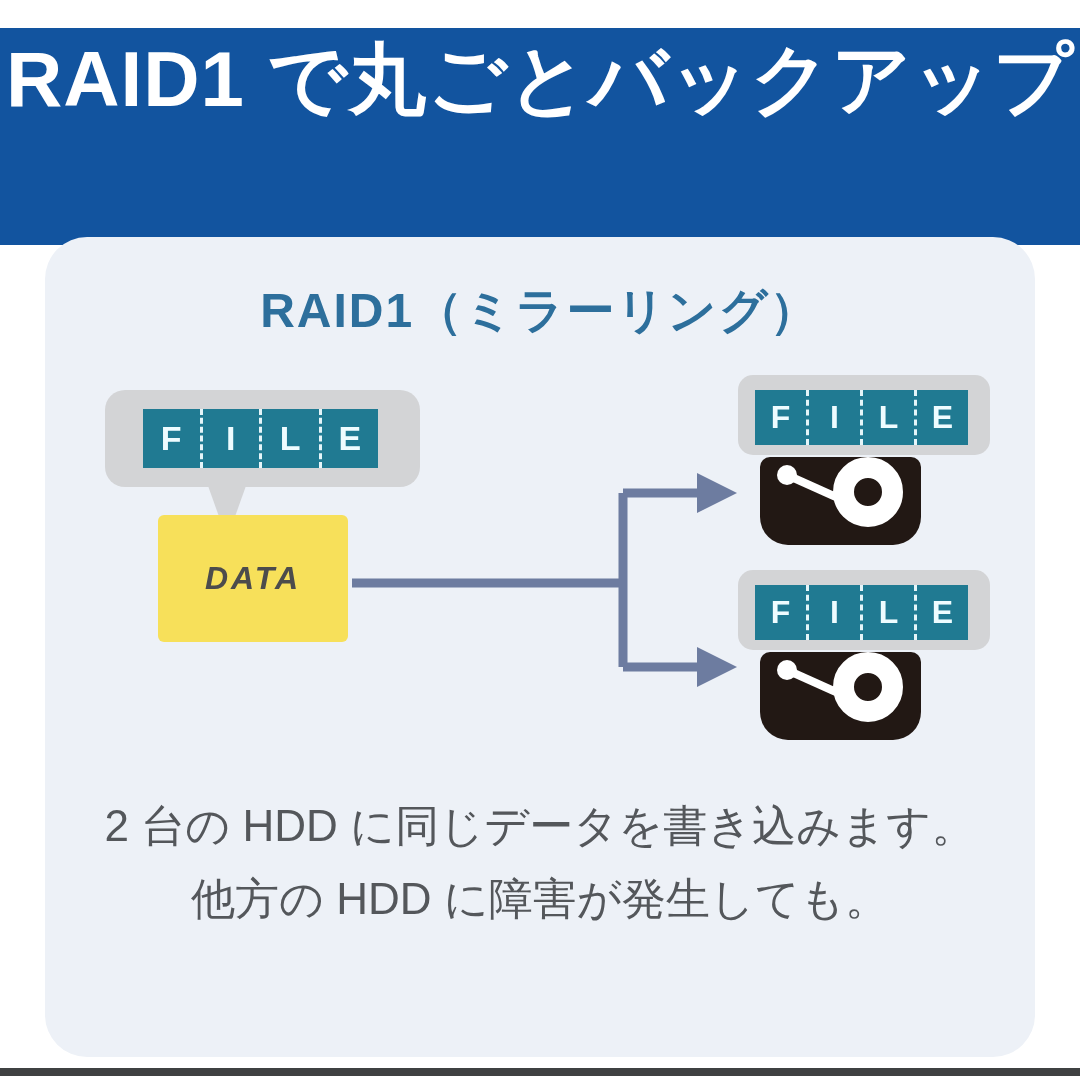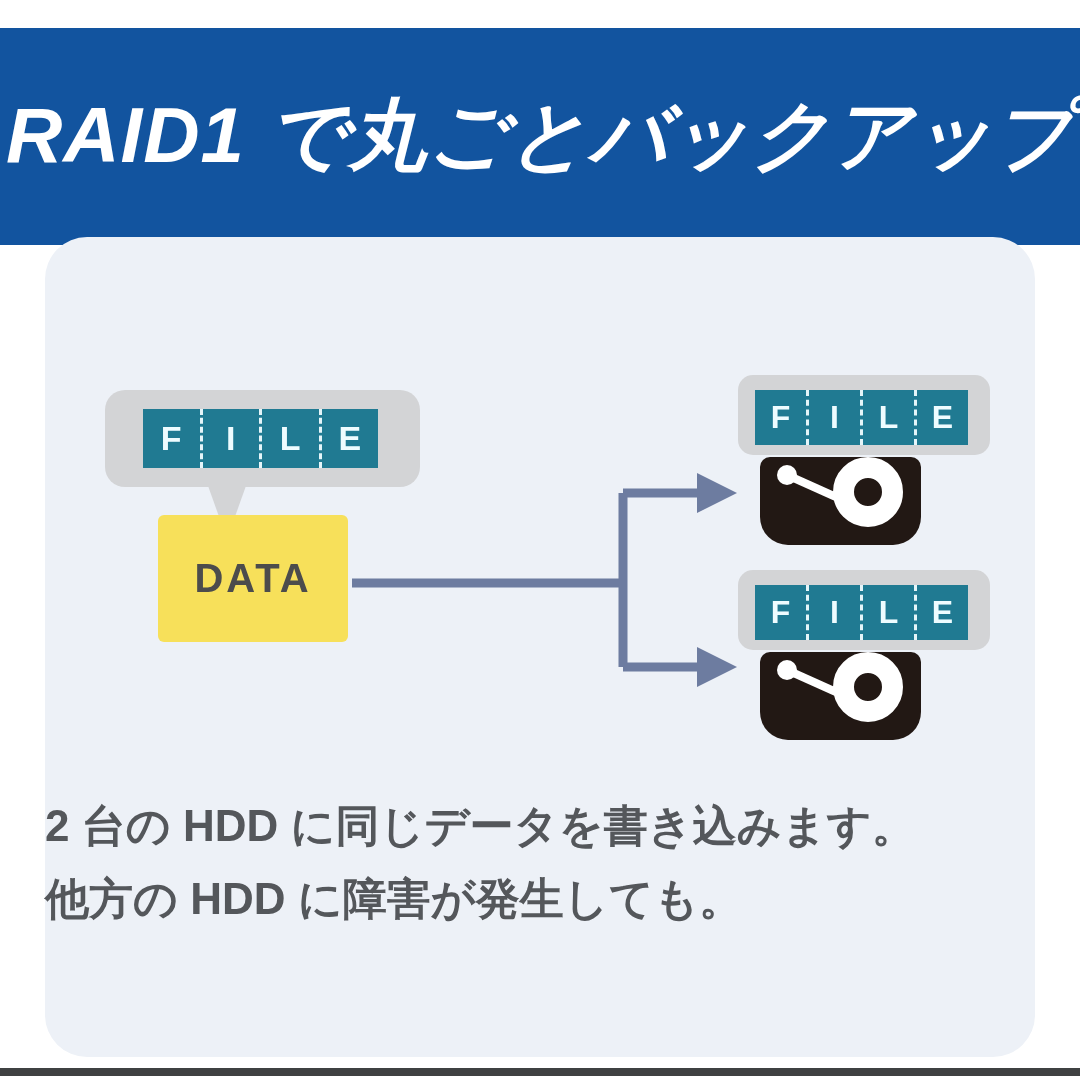--- a/index.html
+++ b/index.html
@@ -9,21 +9,21 @@
     --connector:#6d7ca0; --hdd-body:#221814; --caption-text:#54575b;
     --bottom-bar:#3f4142;
   }
   *{margin:0;padding:0;box-sizing:border-box;}
   html,body{background:#ffffff;}
   body{font-family:"Liberation Sans","DejaVu Sans",sans-serif;}
   .page{position:relative;width:1080px;height:1076px;background:#ffffff;overflow:hidden;}
 
   
   .banner{position:absolute;left:0;top:28px;width:1080px;height:217px;
-    background:var(--banner-bg);display:flex;align-items:center;justify-content:center;font-style:italic;}
+    background:var(--banner-bg);display:flex;align-items:flex-start;justify-content:center;}
   .banner-title{color:var(--banner-text);font-size:78px;font-weight:700;letter-spacing:1px;white-space:nowrap;}
 
   
   .card{position:absolute;left:45px;top:237px;width:990px;height:820px;
     background:var(--card-bg);border-radius:42px;}
   .subtitle{position:absolute;left:0;top:42px;width:100%;text-align:center;
     color:var(--subtitle-text);font-size:48px;font-weight:700;letter-spacing:2px;}
 
   
   .bubble{position:absolute;background:var(--bubble-gray);}
@@ -33,52 +33,53 @@
   .file-cell{flex:1;display:flex;align-items:center;justify-content:center;
     color:var(--file-letter);font-size:34px;font-weight:700;}
   .file-cell:not(:last-child){border-right:3px dashed rgba(240,252,255,.95);}
   .bubble-tail{position:absolute;left:162px;top:246px;width:0;height:0;
     border-left:20px solid transparent;border-right:20px solid transparent;
     border-top:56px solid var(--bubble-gray);}
 
   
   .data-box{position:absolute;left:113px;top:278px;width:190px;height:127px;
     background:var(--data-yellow);border-radius:6px;display:flex;align-items:center;justify-content:center;}
-  .data-label{color:var(--data-text);font-size:40px;font-weight:700;letter-spacing:3px;}
+  .data-label{color:var(--data-text);font-size:32px;font-weight:700;letter-spacing:3px;font-style:italic;}
 
   
   .connector{position:absolute;left:0;top:0;width:990px;height:820px;pointer-events:none;}
 
   
   .hdd-unit{position:absolute;left:693px;width:260px;height:240px;}
   .hdd-unit-1{top:138px;}
   .hdd-unit-2{top:333px;}
   .hdd-bubble{left:0;top:0;width:252px;height:80px;border-radius:15px;}
   .hdd-strip{left:17px;top:15px;width:213px;height:55px;}
   .hdd-strip .file-cell{font-size:32px;}
   .hdd-body{position:absolute;left:22px;top:82px;width:161px;height:88px;}
 
   
-  .caption{position:absolute;left:0;top:552px;width:100%;text-align:left;
-    color:var(--caption-text);font-size:44px;line-height:73px;font-weight:700;white-space:nowrap;}
+  .caption{position:absolute;left:0;top:552px;width:100%;text-align:center;
+    color:var(--caption-text);font-size:44px;line-height:73px;font-weight:400;white-space:nowrap;}
 
   
   .bottom-bar{position:absolute;left:0;top:1068px;width:1080px;height:8px;background:var(--bottom-bar);}
 </style>
 </head>
 <body>
 
 <div class="page">
 
   <div class="banner">
     <div class="banner-title">RAID1 で丸ごとバックアップ</div>
   </div>
 
   <div class="card">
 
+    <div class="subtitle">RAID1（ミラーリング）</div>
 
     <svg class="connector" viewBox="0 0 990 820" aria-hidden="true">
       <path d="M307 346 H578 M578 256 V430 M578 256 H652 M578 430 H652" fill="none" stroke="#6d7ca0" stroke-width="9"></path>
       <polygon points="652,236 652,276 692,256" fill="#6d7ca0"></polygon>
       <polygon points="652,410 652,450 692,430" fill="#6d7ca0"></polygon>
     </svg>
 
     <div class="bubble left-bubble">
       <div class="file-strip left-strip">
         <span class="file-cell">F</span>

